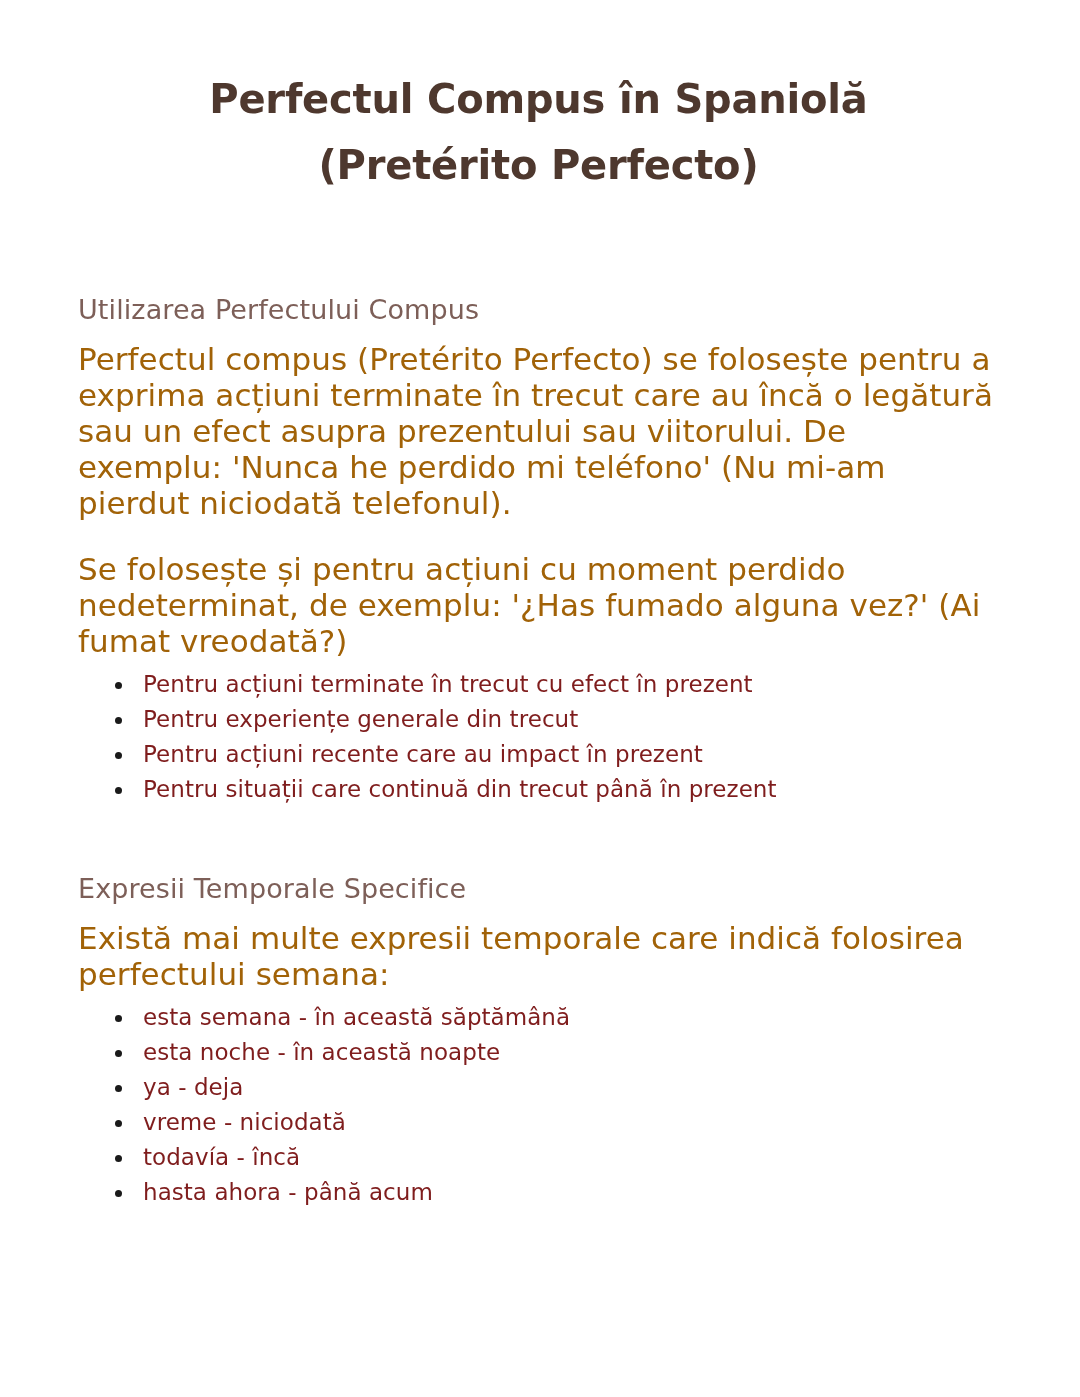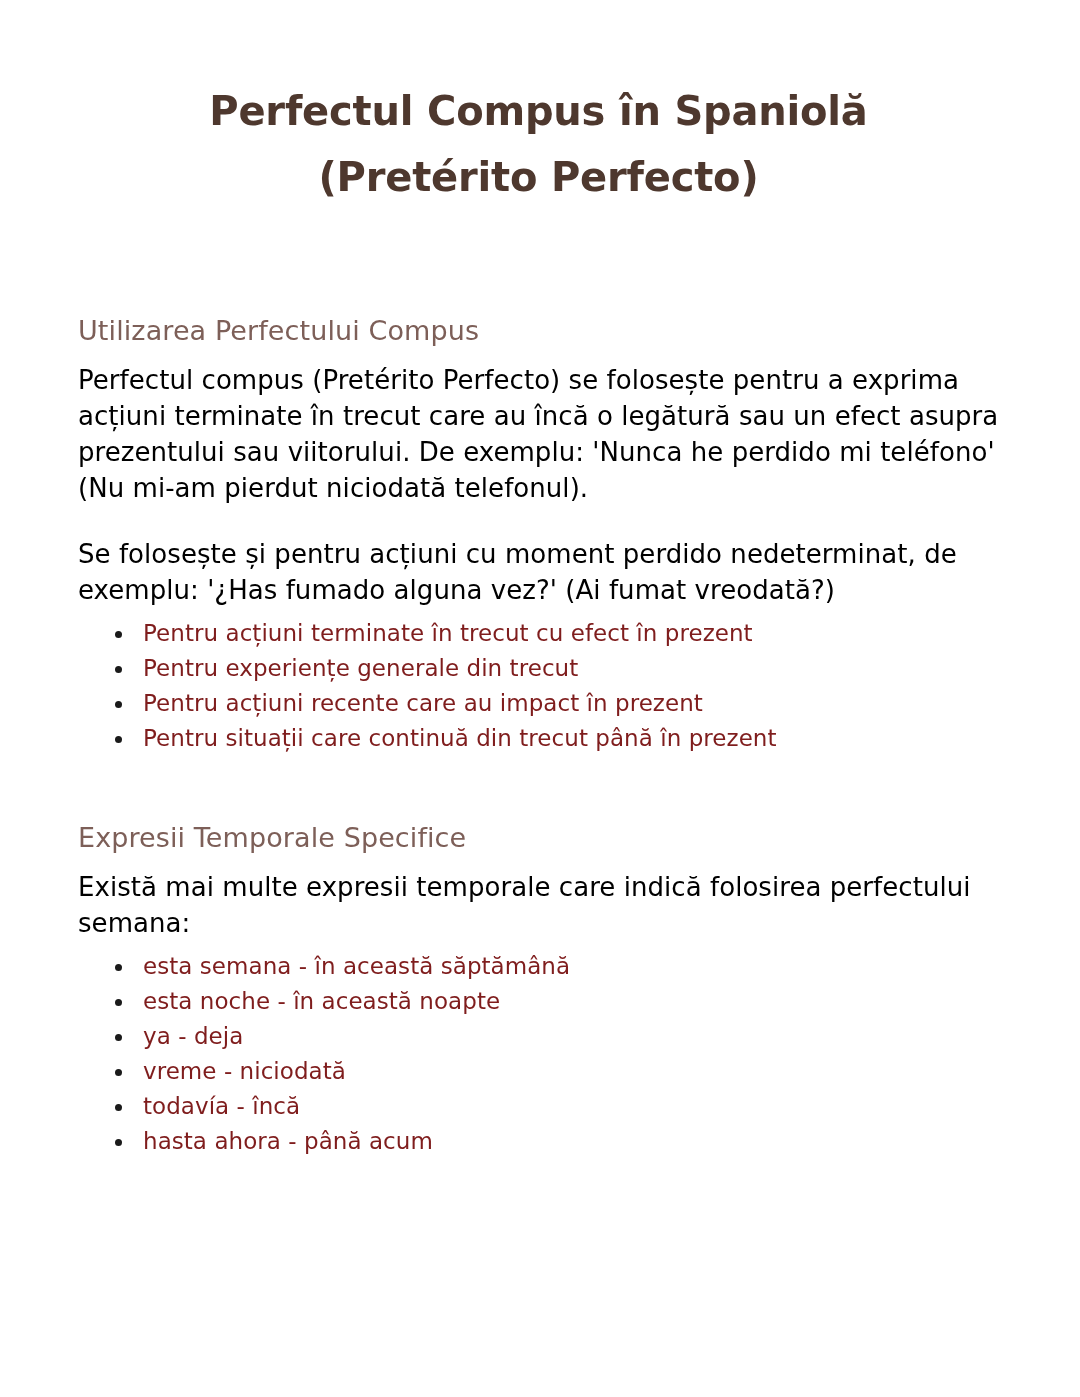--- a/index.html
+++ b/index.html
@@ -16,21 +16,21 @@
     -webkit-font-smoothing: antialiased;
   }
   .page {
     box-sizing: border-box;
     width: 1080px;
     min-height: 1397px;
     padding: 0 78px 0 75px;
     background: #ffffff;
   }
   .doc-title {
-    margin: 12px;
+    margin: 0;
     padding-top: 66px;
     font-size: 40px;
     font-weight: bold;
     line-height: 66px;
     letter-spacing: -0.2px;
     text-align: center;
     color: #4e382e;
     padding-left: 60px;
     padding-right: 60px;
   }
@@ -46,23 +46,23 @@
     font-weight: normal;
     line-height: 34px;
     color: #7d5f58;
     letter-spacing: 0.1px;
   }
   .section-gap {
     padding-top: 62px;
   }
   p.body-text {
     margin: 0;
-    font-size: 26px;
+    font-size: 31px;
     line-height: 36px;
-    color: #000000;
+    color: #a16207;
     letter-spacing: 0.05px;
   }
   p.body-text + p.body-text {
     margin-top: 30px;
   }
   ul.bullet-list {
     list-style: none;
     margin: 8px 0 0 0;
     padding: 0;
   }

